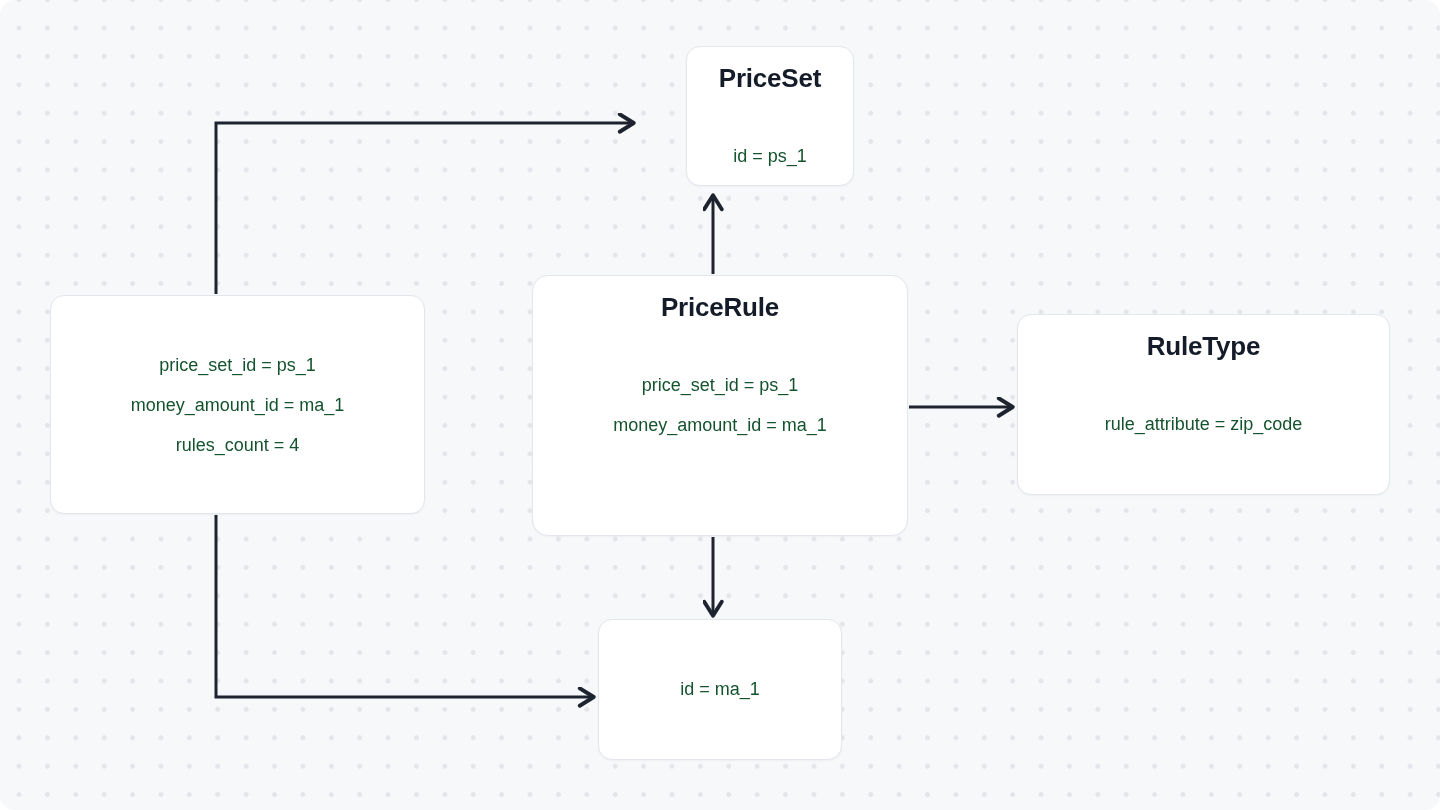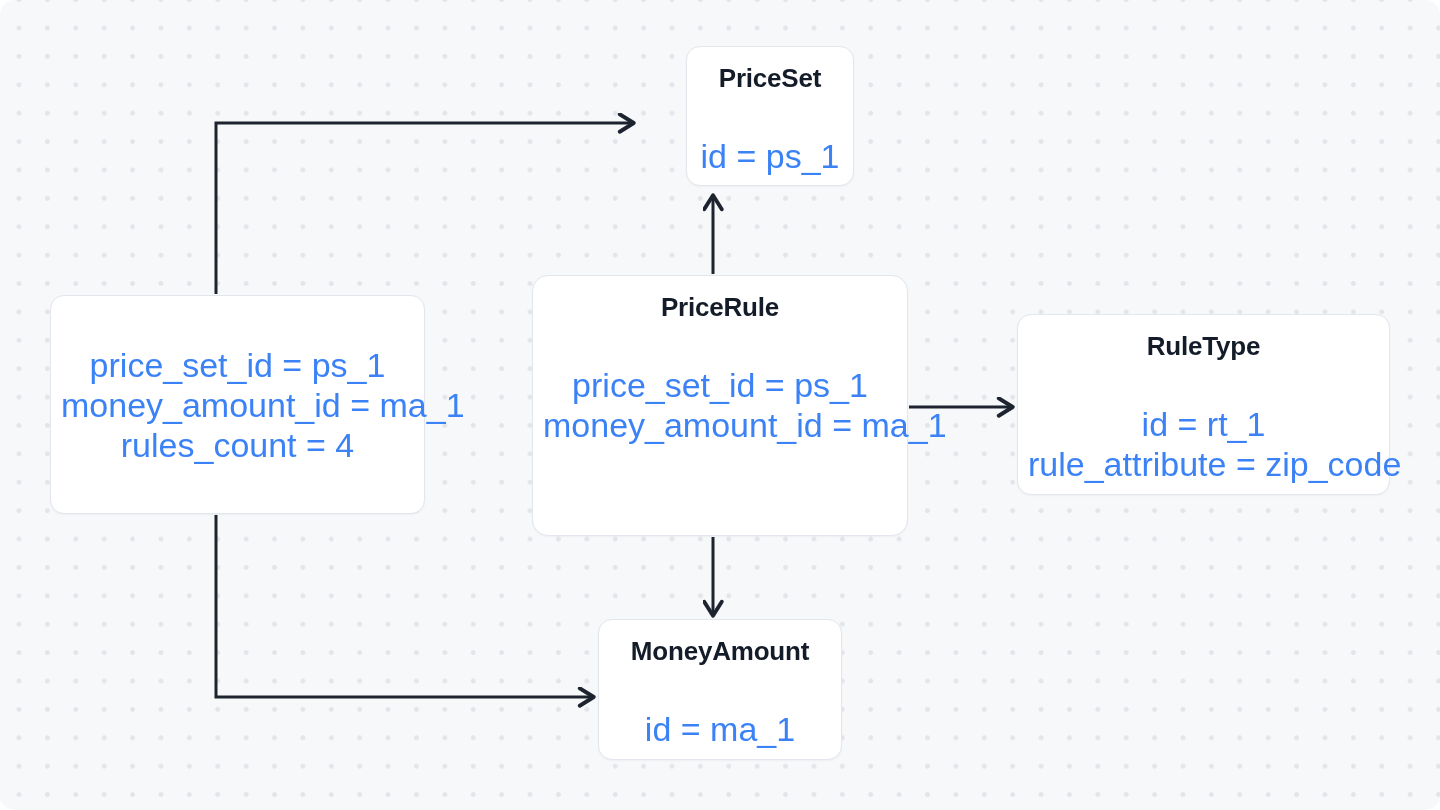--- a/index.html
+++ b/index.html
@@ -40,24 +40,24 @@
   .card .title {
     font-size: 26px;
     font-weight: 600;
     line-height: 40px;
     letter-spacing: -0.2px;
     color: #141c29;
     white-space: nowrap;
   }
   .card .spacer { height: 38px; }
   .card .attr {
-    font-size: 34px;
+    font-size: 18px;
     font-weight: 400;
     line-height: 40px;
-    color: #3b82f6;
+    color: #14532d;
     white-space: nowrap;
   }
   #card-price-set            { left: 638px;  top: 46px;  width: 168px; height: 140px; margin-left: 48px; }
   #card-price-set-money-amt  { left: 50px;   top: 295px; width: 375px; height: 219px; }
   #card-price-rule           { left: 532px;  top: 275px; width: 376px; height: 261px; border-radius: 16px; }
   #card-rule-type            { left: 1017px; top: 314px; width: 373px; height: 181px; }
   #card-money-amount         { left: 598px;  top: 619px; width: 244px; height: 141px; }
   .edge {
     fill: none;
     stroke: #1d2430;
@@ -99,23 +99,21 @@
   <div class="card" id="card-price-rule">
     <div class="title">PriceRule</div>
     <div class="spacer"></div>
     <div class="attr">price_set_id = ps_1</div>
     <div class="attr">money_amount_id = ma_1</div>
   </div>
 
   <div class="card" id="card-rule-type">
     <div class="title">RuleType</div>
     <div class="spacer"></div>
-    <div class="attr">id = rt_1</div>
     <div class="attr">rule_attribute = zip_code</div>
   </div>
 
   <div class="card" id="card-money-amount">
-    <div class="title">MoneyAmount</div>
     <div class="spacer"></div>
     <div class="attr">id = ma_1</div>
   </div>
 
 </div>
 
 </body></html>

